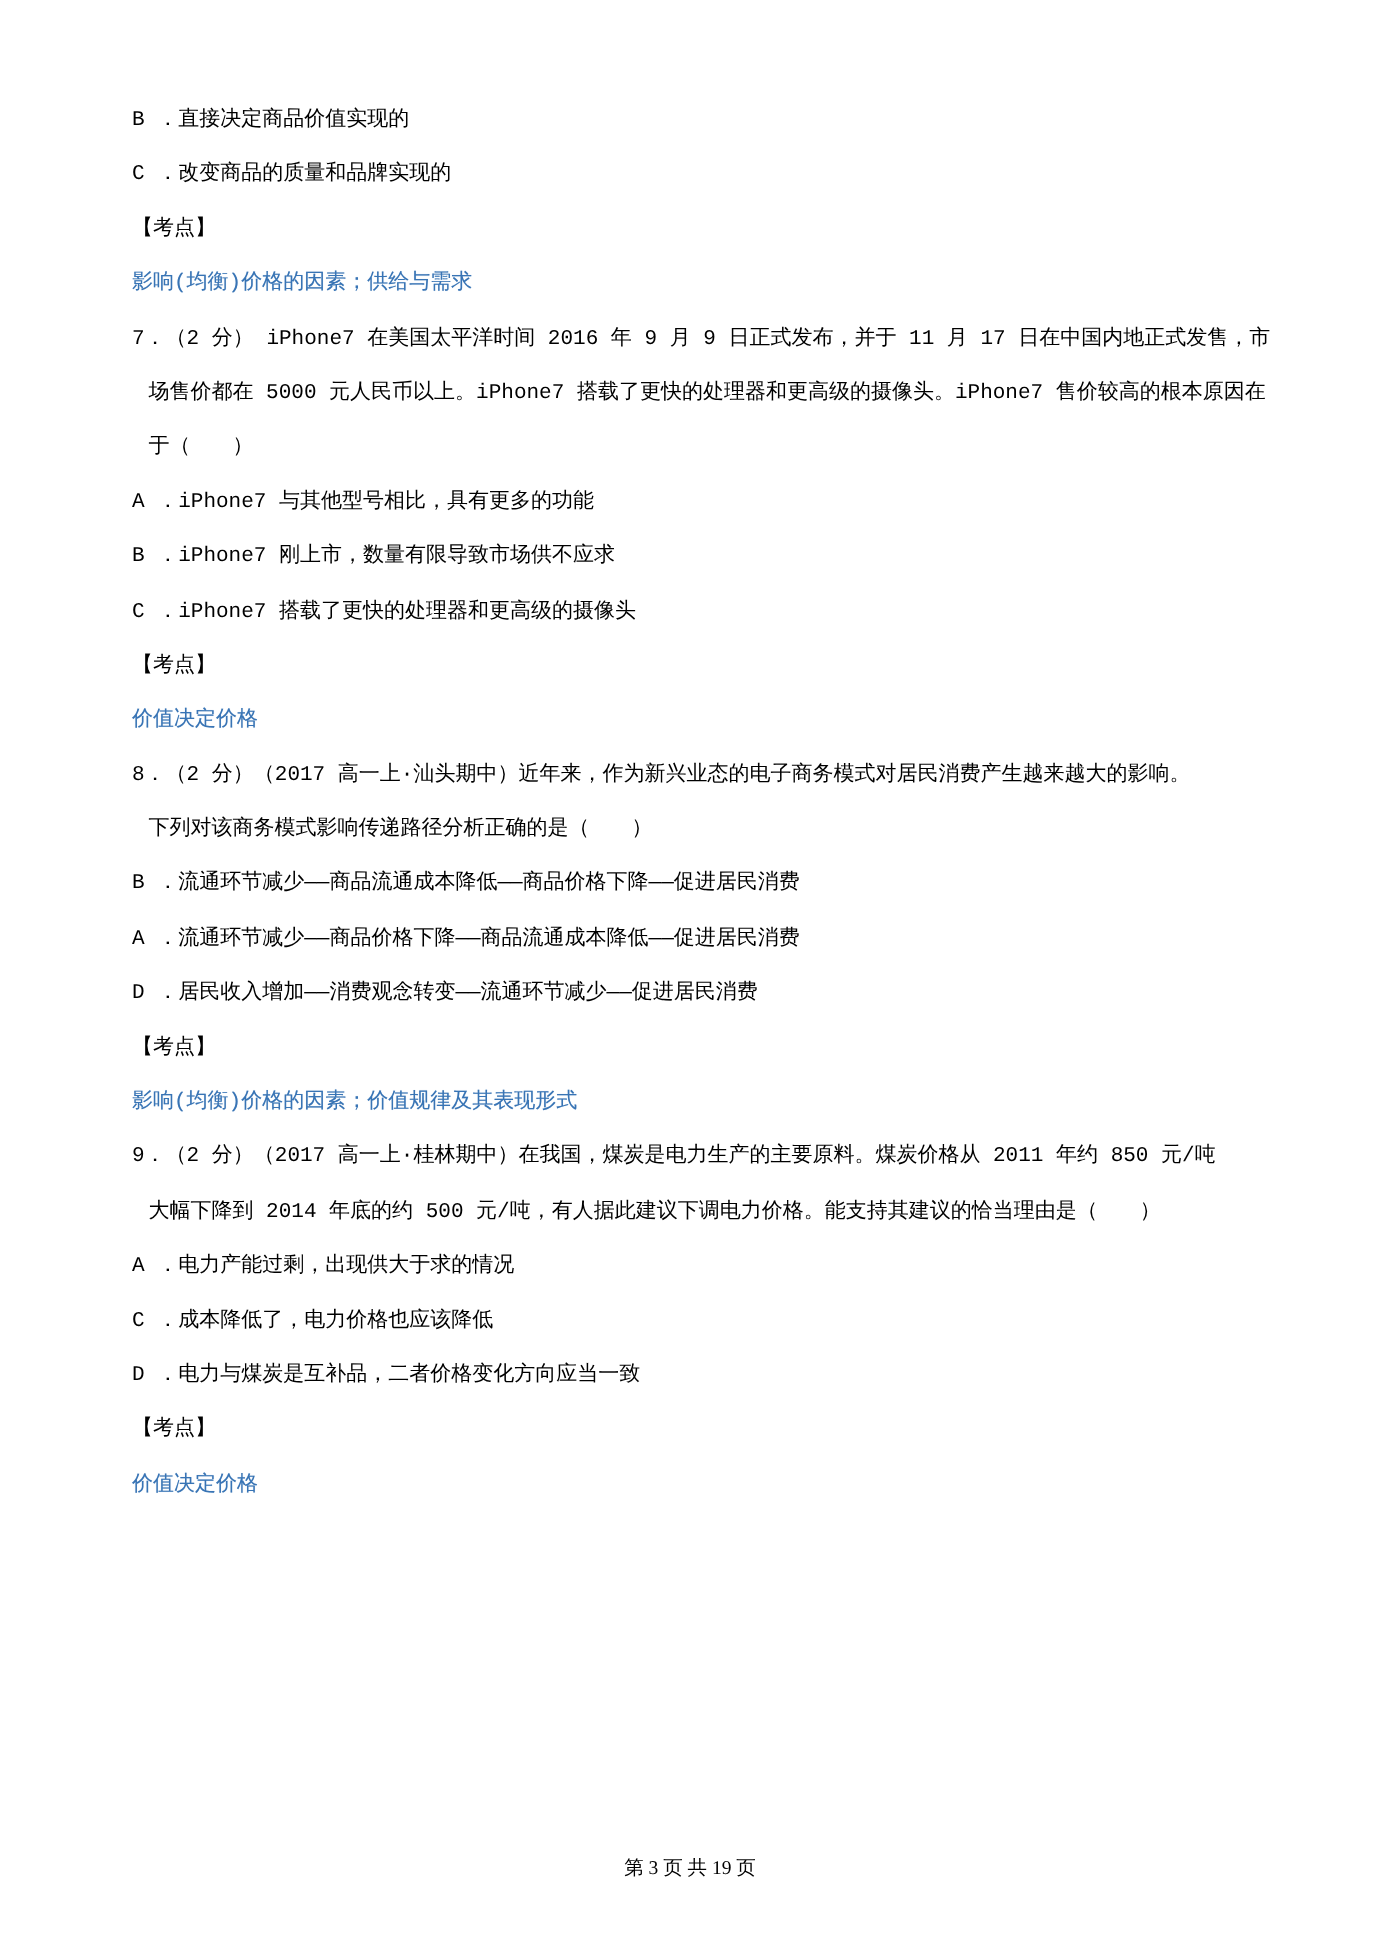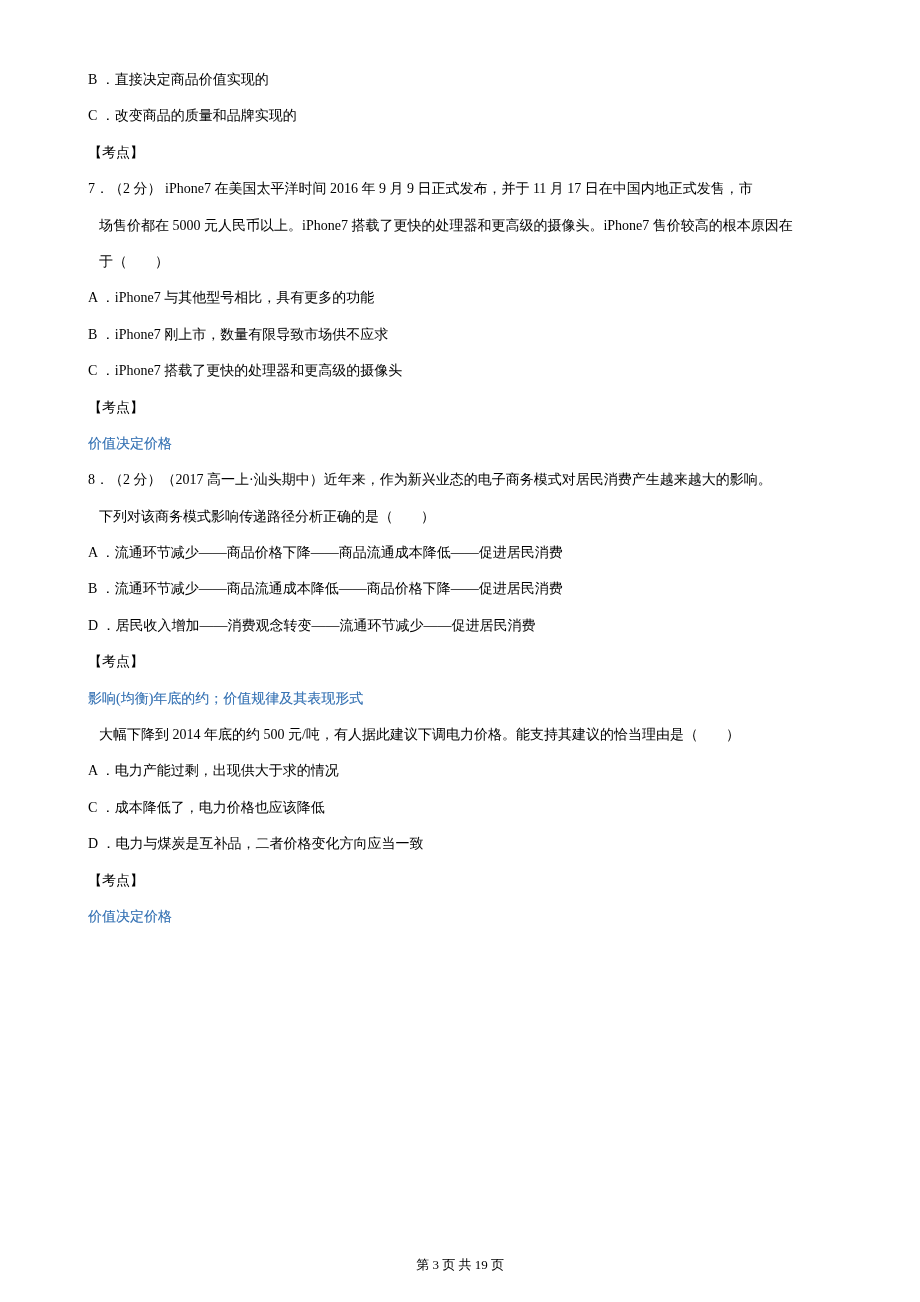--- a/index.html
+++ b/index.html
@@ -10,20 +10,21 @@
     width: 920px;
     min-height: 1302px;
     position: relative;
   }
   .page {
     padding: 62px 60px 0 60px;
     box-sizing: border-box;
     font-size: 14px;
     color: #000000;
     line-height: 2.6;
+    font-family: Liberation Mono, monospace;
   }
   .option {
     text-indent: 2em;
   }
   .kaodian-label {
     text-indent: 2em;
   }
   .kaodian-text {
     color: #3874b5;
     text-shadow: 0 0 0.5px #a8c2dd;
@@ -32,53 +33,55 @@
   }
   .question {
     text-indent: 2em;
   }
   .question-cont {
     text-indent: 0;
     margin-left: 39px;
   }
   .footer {
     position: absolute;
-    bottom: 28px;
+    bottom: 48px;
     left: 0;
     width: 100%;
     text-align: center;
     font-size: 13px;
     color: #000;
   }
 </style>
 </head>
 <body>
 
 <div class="page">
   <div class="option">B ．直接决定商品价值实现的</div>
   <div class="option">C ．改变商品的质量和品牌实现的</div>
   <div class="kaodian-label">【考点】</div>
+  <div class="kaodian-text">影响(均衡)价格的因素；供给与需求</div>
 
   <div class="question">7．（2 分） iPhone7 在美国太平洋时间 2016 年 9 月 9 日正式发布，并于 11 月 17 日在中国内地正式发售，市</div>
   <div class="question-cont">场售价都在 5000 元人民币以上。iPhone7 搭载了更快的处理器和更高级的摄像头。iPhone7 售价较高的根本原因在</div>
   <div class="question-cont">于（　　）</div>
   <div class="option">A ．iPhone7 与其他型号相比，具有更多的功能</div>
   <div class="option">B ．iPhone7 刚上市，数量有限导致市场供不应求</div>
   <div class="option">C ．iPhone7 搭载了更快的处理器和更高级的摄像头</div>
   <div class="kaodian-label">【考点】</div>
   <div class="kaodian-text">价值决定价格</div>
 
   <div class="question">8．（2 分）（2017 高一上·汕头期中）近年来，作为新兴业态的电子商务模式对居民消费产生越来越大的影响。</div>
   <div class="question-cont">下列对该商务模式影响传递路径分析正确的是（　　）</div>
+  <div class="option">B ．流通环节减少——商品流通成本降低——商品价格下降——促进居民消费</div>
   <div class="option">A ．流通环节减少——商品价格下降——商品流通成本降低——促进居民消费</div>
-  <div class="option">B ．流通环节减少——商品流通成本降低——商品价格下降——促进居民消费</div>
   <div class="option">D ．居民收入增加——消费观念转变——流通环节减少——促进居民消费</div>
   <div class="kaodian-label">【考点】</div>
-  <div class="kaodian-text">影响(均衡)年底的约；价值规律及其表现形式</div>
+  <div class="kaodian-text">影响(均衡)价格的因素；价值规律及其表现形式</div>
 
+  <div class="question">9．（2 分）（2017 高一上·桂林期中）在我国，煤炭是电力生产的主要原料。煤炭价格从 2011 年约 850 元/吨</div>
   <div class="question-cont">大幅下降到 2014 年底的约 500 元/吨，有人据此建议下调电力价格。能支持其建议的恰当理由是（　　）</div>
   <div class="option">A ．电力产能过剩，出现供大于求的情况</div>
   <div class="option">C ．成本降低了，电力价格也应该降低</div>
   <div class="option">D ．电力与煤炭是互补品，二者价格变化方向应当一致</div>
   <div class="kaodian-label">【考点】</div>
   <div class="kaodian-text">价值决定价格</div>
 </div>
 
 <div class="footer">第 3 页 共 19 页</div>
 

